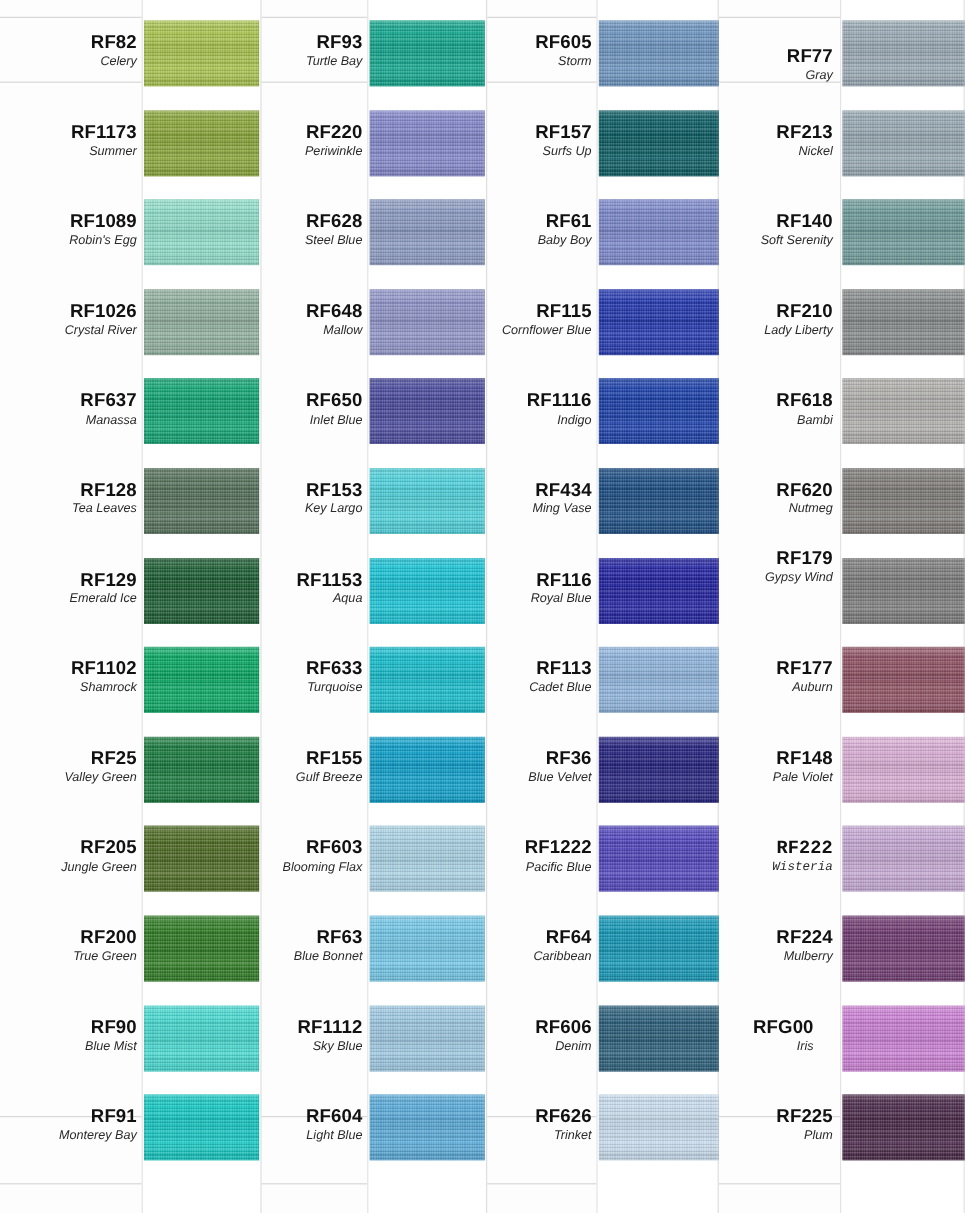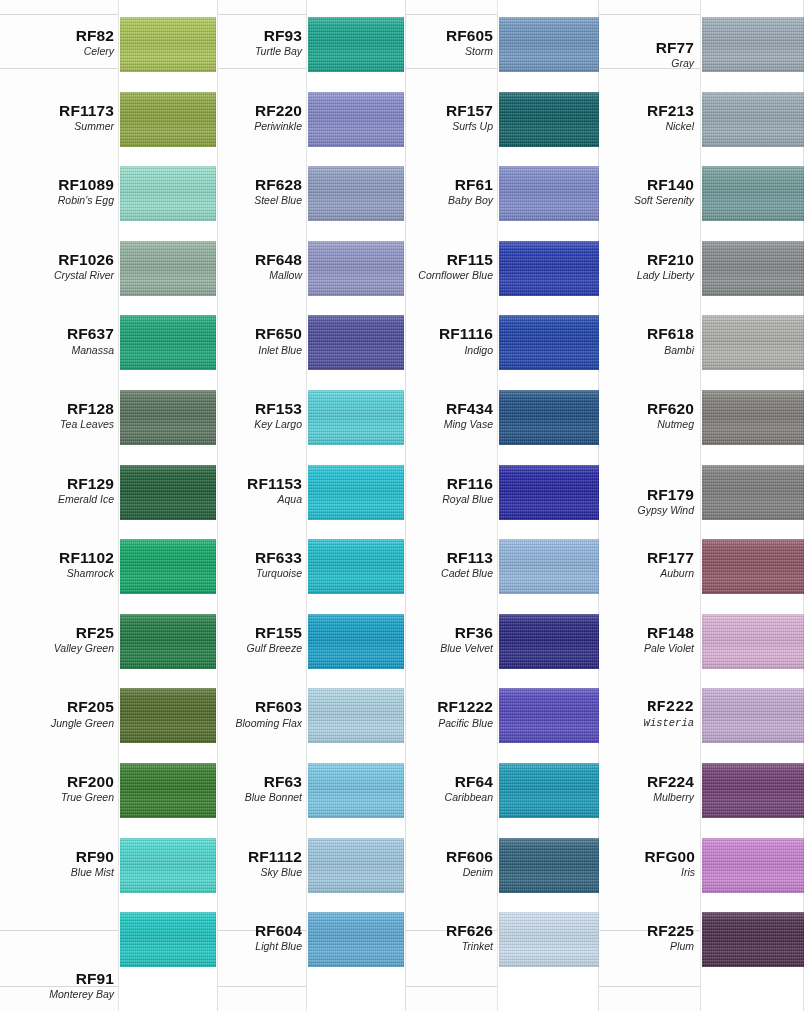--- a/index.html
+++ b/index.html
@@ -196,21 +196,21 @@
         <div class="edge"></div>
       </div>
       <div class="label-box" style="left: 10px; width: 104px; top: 848.6px;">
         <span class="code">RF90</span>
         <span class="name">Blue Mist</span>
       </div>
       <div class="swatch" style="left: 120px; top: 837.6px; width: 96px; height: 55px; background: rgb(71, 216, 207);">
         <div class="tex"></div>
         <div class="edge"></div>
       </div>
-      <div class="label-box" style="left: 10px; width: 104px; top: 923.2px; margin-top: 48px;">
+      <div class="label-box" style="left: 10px; width: 104px; top: 923.2px;">
         <span class="code">RF91</span>
         <span class="name">Monterey Bay</span>
       </div>
       <div class="swatch" style="left: 120px; top: 912.2px; width: 96px; height: 55px; background: rgb(22, 199, 194);">
         <div class="tex"></div>
         <div class="edge"></div>
       </div>
       <div class="card-strip" style="left: 306px; top: 0px; width: 100px; height: 1011px;"></div>
       <div class="label-box" style="left: 200px; width: 102px; top: 28px;">
         <span class="code">RF93</span>
@@ -463,21 +463,21 @@
         <div class="edge"></div>
       </div>
       <div class="label-box" style="left: 585px; width: 109px; top: 401px;">
         <span class="code">RF620</span>
         <span class="name">Nutmeg</span>
       </div>
       <div class="swatch" style="left: 702px; top: 390px; width: 102px; height: 55px; background: rgb(126, 123, 120);">
         <div class="tex"></div>
         <div class="edge"></div>
       </div>
-      <div class="label-box" style="left: 585px; width: 109px; top: 487px;">
+      <div class="label-box" style="left: 585px; width: 109px; top: 458px;">
         <span class="code">RF179</span>
         <span class="name">Gypsy Wind</span>
       </div>
       <div class="swatch" style="left: 702px; top: 464.6px; width: 102px; height: 55px; background: rgb(124, 124, 124);">
         <div class="tex"></div>
         <div class="edge"></div>
       </div>
       <div class="label-box" style="left: 585px; width: 109px; top: 550.2px;">
         <span class="code">RF177</span>
         <span class="name">Auburn</span>
@@ -503,21 +503,21 @@
         <div class="edge"></div>
       </div>
       <div class="label-box" style="left: 585px; width: 109px; top: 774px;">
         <span class="code">RF224</span>
         <span class="name">Mulberry</span>
       </div>
       <div class="swatch" style="left: 702px; top: 763px; width: 102px; height: 55px; background: rgb(111, 59, 112);">
         <div class="tex"></div>
         <div class="edge"></div>
       </div>
-      <div class="label-box" style="left: 586px; width: 109px; top: 848.6px;">
+      <div class="label-box" style="left: 569px; width: 109px; top: 848.6px;">
         <span class="code">RFG00</span>
         <span class="name">Iris</span>
       </div>
       <div class="swatch" style="left: 702px; top: 837.6px; width: 102px; height: 55px; background: rgb(201, 127, 210);">
         <div class="tex"></div>
         <div class="edge"></div>
       </div>
       <div class="label-box" style="left: 585px; width: 109px; top: 923.2px;">
         <span class="code">RF225</span>
         <span class="name">Plum</span>

